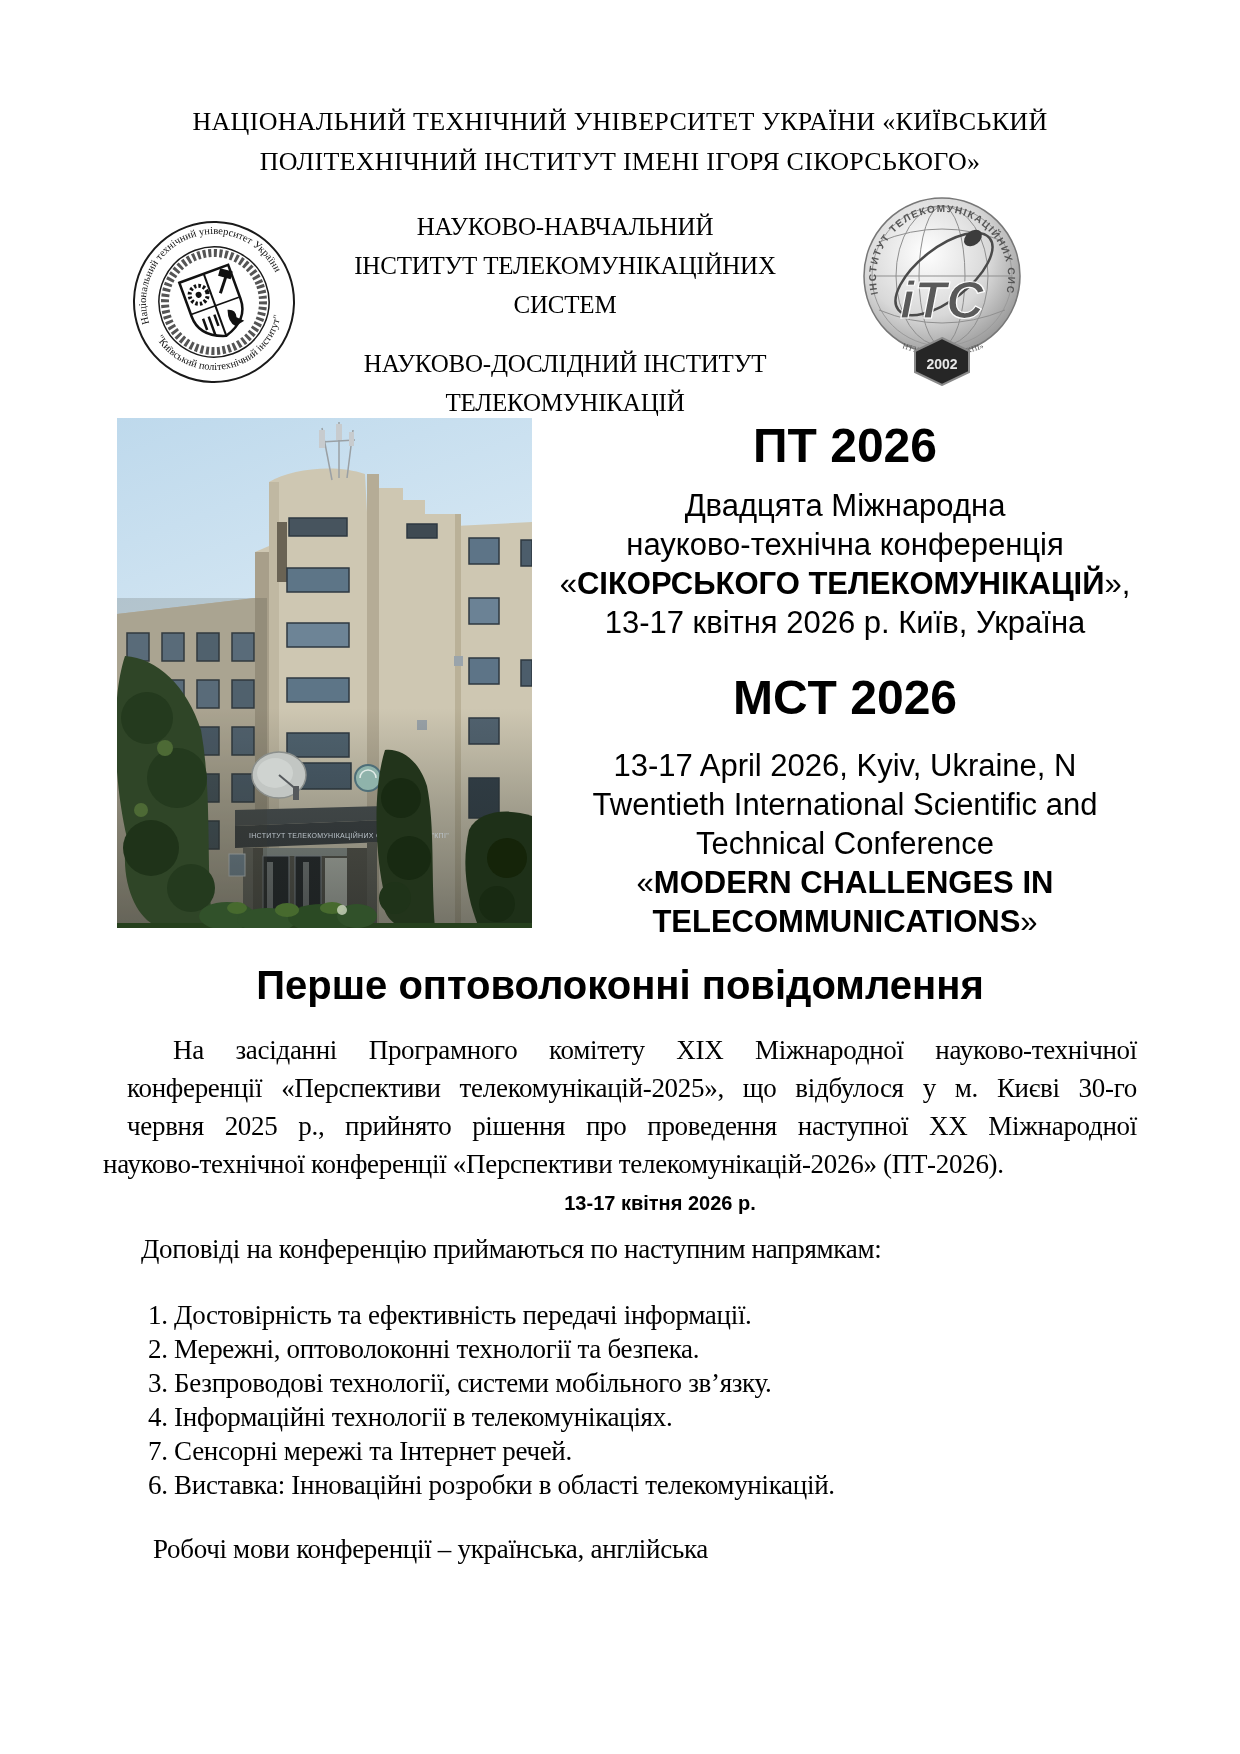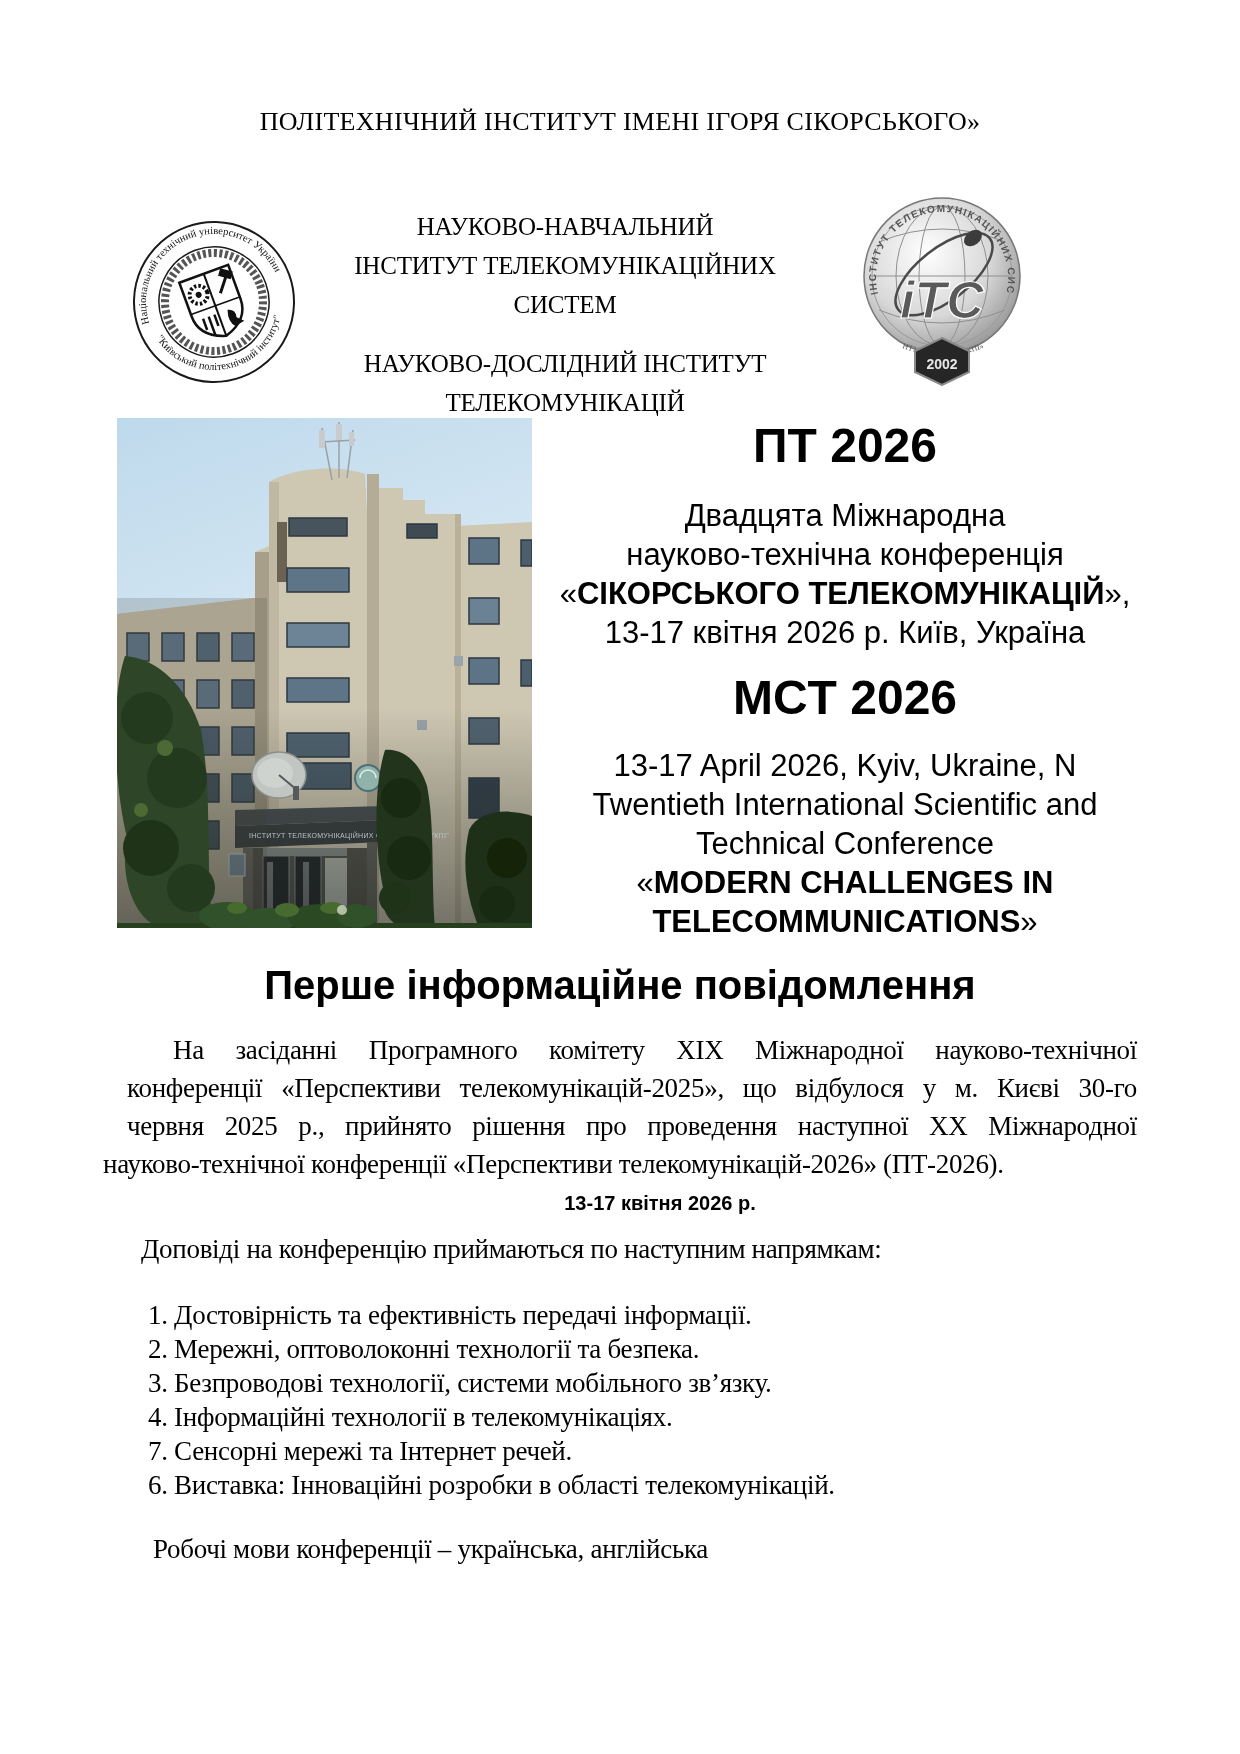--- a/index.html
+++ b/index.html
@@ -19,21 +19,21 @@
   
   .logo-left{left:128px;top:216px;width:172px;height:172px;}
   .logo-right{left:852px;top:190px;width:180px;height:196px;}
   
   .photo{left:117px;top:418px;width:415px;height:510px;}
   
   .conf{left:545px;width:600px;text-align:center;
     font-family:"Liberation Sans","DejaVu Sans",sans-serif;}
   .conf-ua{top:420px;}
   .conf-en{top:672px;}
-  .conf-code{font-size:48px;line-height:52px;font-weight:bold;margin-bottom:24px;white-space:nowrap;}
+  .conf-code{font-size:48px;line-height:52px;font-weight:bold;margin-bottom:14px;white-space:nowrap;}
   .conf-en .conf-code{margin-bottom:22px;}
   .conf-line{font-size:31px;line-height:39px;white-space:nowrap;}
   .conf-line b{font-weight:bold;}
   
   .announce-heading{top:962px;left:0;width:1240px;text-align:center;
     font-family:"Liberation Sans","DejaVu Sans",sans-serif;
     font-weight:bold;font-size:40px;line-height:46px;}
   .body-par{top:1031px;left:103px;width:1034px;font-size:27px;line-height:38px;letter-spacing:-0.3px;}
   .body-par .jline{text-align:justify;text-align-last:justify;margin-left:24px;}
   .body-par .first{text-indent:46px;}
@@ -46,20 +46,21 @@
   .topics .titem{line-height:34px;}
   .languages{top:1532px;left:153px;width:1000px;font-size:27px;line-height:34px;letter-spacing:-0.3px;}
   svg{display:block;}
 </style>
 </head>
 <body>
 
 <div class="page">
 
   <div class="abs org-title">
+    <div>НАЦІОНАЛЬНИЙ ТЕХНІЧНИЙ УНІВЕРСИТЕТ УКРАЇНИ «КИЇВСЬКИЙ</div>
     <div>ПОЛІТЕХНІЧНИЙ ІНСТИТУТ ІМЕНІ ІГОРЯ СІКОРСЬКОГО»</div>
   </div>
 
   <div class="abs logo-left">
     <svg viewBox="0 0 172 172" width="172" height="172">
       <g transform="rotate(-20 86 86)">
         <circle cx="86" cy="86" r="80" fill="#ffffff" stroke="#1a1a1a" stroke-width="2"></circle>
         <circle cx="86" cy="86" r="55" fill="none" stroke="#1a1a1a" stroke-width="1.5"></circle>
         <circle cx="86" cy="86" r="49" fill="none" stroke="#2a2a2a" stroke-width="8" stroke-dasharray="3 2.5" opacity="0.8"></circle>
         <path id="kpiTop" d="M 18,86 A 68,68 0 0 1 154,86" fill="none"></path>
@@ -274,21 +275,21 @@
 
   <div class="abs conf conf-en">
     <div class="conf-code">MCT 2026</div>
     <div class="conf-line">13-17 April 2026, Kyiv, Ukraine, N</div>
     <div class="conf-line">Twentieth International Scientific and</div>
     <div class="conf-line">Technical Conference</div>
     <div class="conf-line"><span>«</span><b>MODERN CHALLENGES IN</b></div>
     <div class="conf-line"><b>TELECOMMUNICATIONS</b><span>»</span></div>
   </div>
 
-  <div class="abs announce-heading">Перше інформаційне повідомлення</div>
+  <div class="abs announce-heading">Перше оптоволоконні повідомлення</div>
 
   <div class="abs body-par">
     <div class="jline first">На засіданні Програмного комітету XIX Міжнародної науково-технічної</div>
     <div class="jline">конференції «Перспективи телекомунікацій-2025», що відбулося у м. Києві 30-го</div>
     <div class="jline">червня 2025 р., прийнято рішення про проведення наступної XX Міжнародної</div>
     <div class="last">науково-технічної конференції «Перспективи телекомунікацій-2026» (ПТ-2026).</div>
   </div>
 
   <div class="abs date-bold">13-17 квітня 2026 р.</div>
 

